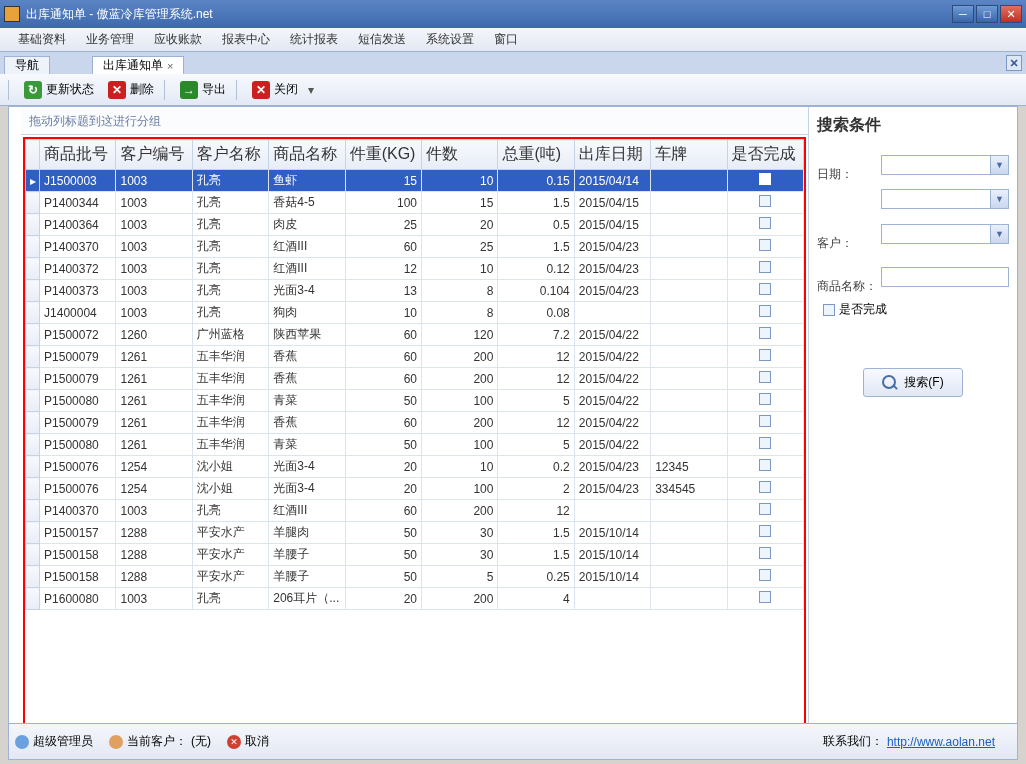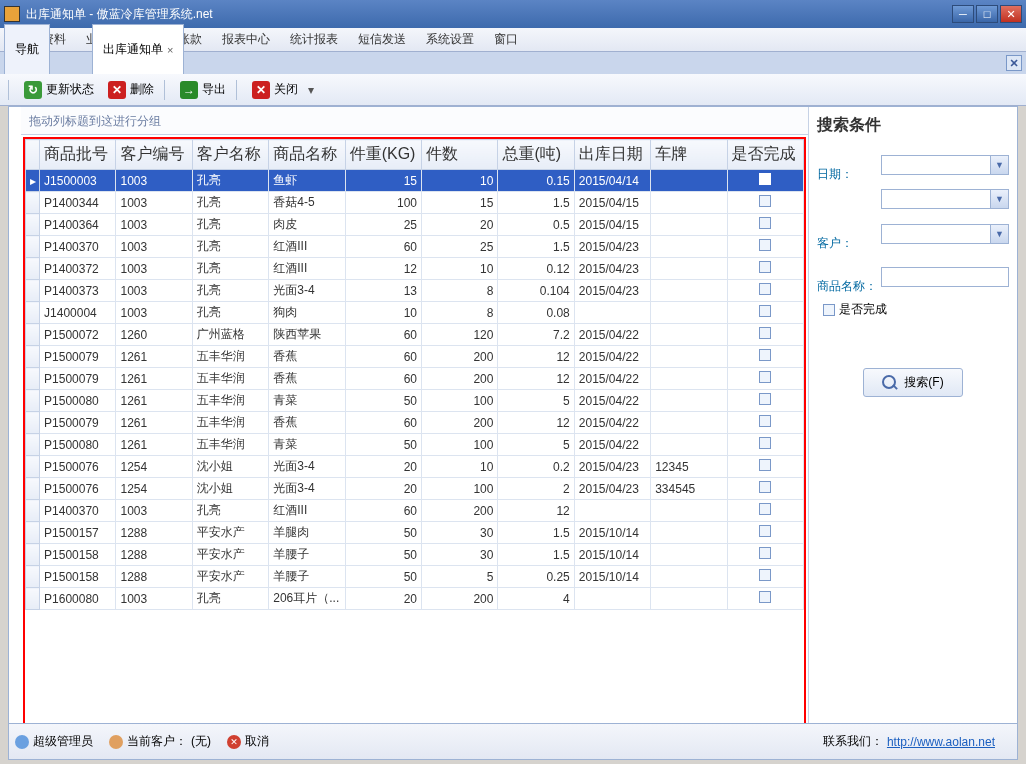--- a/index.html
+++ b/index.html
@@ -11,21 +11,21 @@
 .titlebar .title { flex: 1; font-size: 12px; }
 .titlebar .winbtn { width: 22px; height: 18px; margin-left: 2px; display: flex; align-items: center; justify-content: center; background: linear-gradient(to bottom,#6f9ad6,#3a66a8); border: 1px solid #2d4b7a; color: #fff; font-family: Arial; font-size: 11px; }
 .titlebar .winbtn.close { background: linear-gradient(to bottom,#e07060,#c03020); }
 
 
 .menubar { height: 24px; background: linear-gradient(to bottom,#f4f6fb,#e3e8f3); border-bottom: 1px solid #a0b0d0; display: flex; align-items: center; padding: 11px 8px; }
 .menubar .menuitem { padding: 3px 10px; color: #333; cursor: default; }
 
 
 .tabstrip { height: 22px; background: #c9d6ec; display: flex; align-items: flex-end; padding: 0 4px; position: relative; }
-.tabstrip .tab { padding: 16px 10px; background: #eef2fb; border: 1px solid #9db2d4; border-bottom: none; margin-right: 2px; font-size: 12px; display: flex; align-items: center; gap: 4px; }
+.tabstrip .tab { padding: 0 10px; background: #eef2fb; border: 1px solid #9db2d4; border-bottom: none; margin-right: 2px; font-size: 12px; display: flex; align-items: center; gap: 4px; }
 .tabstrip .tab.active { background: #fff; margin-left: 40px; }
 .tabstrip .tab .x { color: #666; font-size: 11px; }
 .tabstrip .closeall { position: absolute; right: 4px; top: 3px; width: 16px; height: 16px; background: #dde7f6; border: 1px solid #7a98c8; color: #3b5998; display: flex; align-items: center; justify-content: center; font-size: 11px; font-weight: bold; }
 
 
 .toolbar { height: 32px; background: linear-gradient(to bottom,#f7f9fd,#e3e9f5); border-bottom: 1px solid #a0b0d0; display: flex; align-items: center; padding: 0 6px; gap: 2px; }
 .toolbtn { display: flex; align-items: center; gap: 4px; padding: 3px 6px; }
 .toolbtn .ico { width: 18px; height: 18px; display: flex; align-items: center; justify-content: center; border-radius: 3px; font-weight: bold; font-size: 12px; color: #fff; }
 .toolbar .sep { width: 6px; height: 20px; border-left: 1px solid #b0c0d8; margin: 0 2px; }
 .toolbar .drop { width: 10px; height: 20px; display:flex; align-items:center; justify-content:center; color:#555;}
@@ -42,21 +42,21 @@
 table.grid tr.sel td { background: #2f5ec4; color: #fff; }
 table.grid .rowhead { width: 14px; background: linear-gradient(to bottom,#f7f9fd,#e7edf7); border: 1px solid #c6d2e6; text-align: center; color: #333; }
 .checkbox-cell { text-align: center; }
 .cb { display:inline-block; width:12px; height:12px; border:1px solid #7a98c8; background:#eef4fc; }
 .cb.sel { background:#fff; border-color:#fff; }
 
 
 .rightpane { width: 208px; padding: 8px; }
 .rightpane h4 { font-size: 16px; font-weight: bold; margin-bottom: 10px; color: #333; }
 .form-row { display: flex; align-items: center; margin-bottom: 6px; gap: 4px; }
-.form-row label { width: 60px; text-align: left; color: #0369a1; margin-top: 20px; }
+.form-row label { width: 60px; text-align: left; color: #404040; margin-top: 20px; }
 .form-row .inp { flex: 1; height: 20px; border: 1px solid #9db2d4; background: #fff; position: relative; }
 .form-row .inp .dd { position: absolute; right: 0; top: 0; width: 18px; height: 100%; background: linear-gradient(to bottom,#eaf0fb,#c9d7ee); border-left: 1px solid #9db2d4; display:flex; align-items:center; justify-content:center; color:#4a6aa8; font-size:9px;}
 .form-row.nolabel { padding-left: 64px; }
 .chkrow { display:flex; align-items:center; gap:4px; padding-left: 6px; margin-top:4px; }
 .searchbtn-row { text-align: center; margin-top: 50px; }
 .searchbtn { display: inline-flex; align-items: center; gap: 6px; padding: 5px 18px; background: linear-gradient(to bottom,#f7f9fd,#e0e8f5); border: 1px solid #9db2d4; border-radius: 3px; }
 .searchbtn .mag { width:16px; height:16px; position:relative; }
 .searchbtn .mag::before { content:""; position:absolute; width:10px; height:10px; border:2px solid #4a6aa8; border-radius:50%; left:0; top:0; }
 .searchbtn .mag::after { content:""; position:absolute; width:6px; height:2px; background:#4a6aa8; transform:rotate(45deg); left:10px; top:11px; }
 

